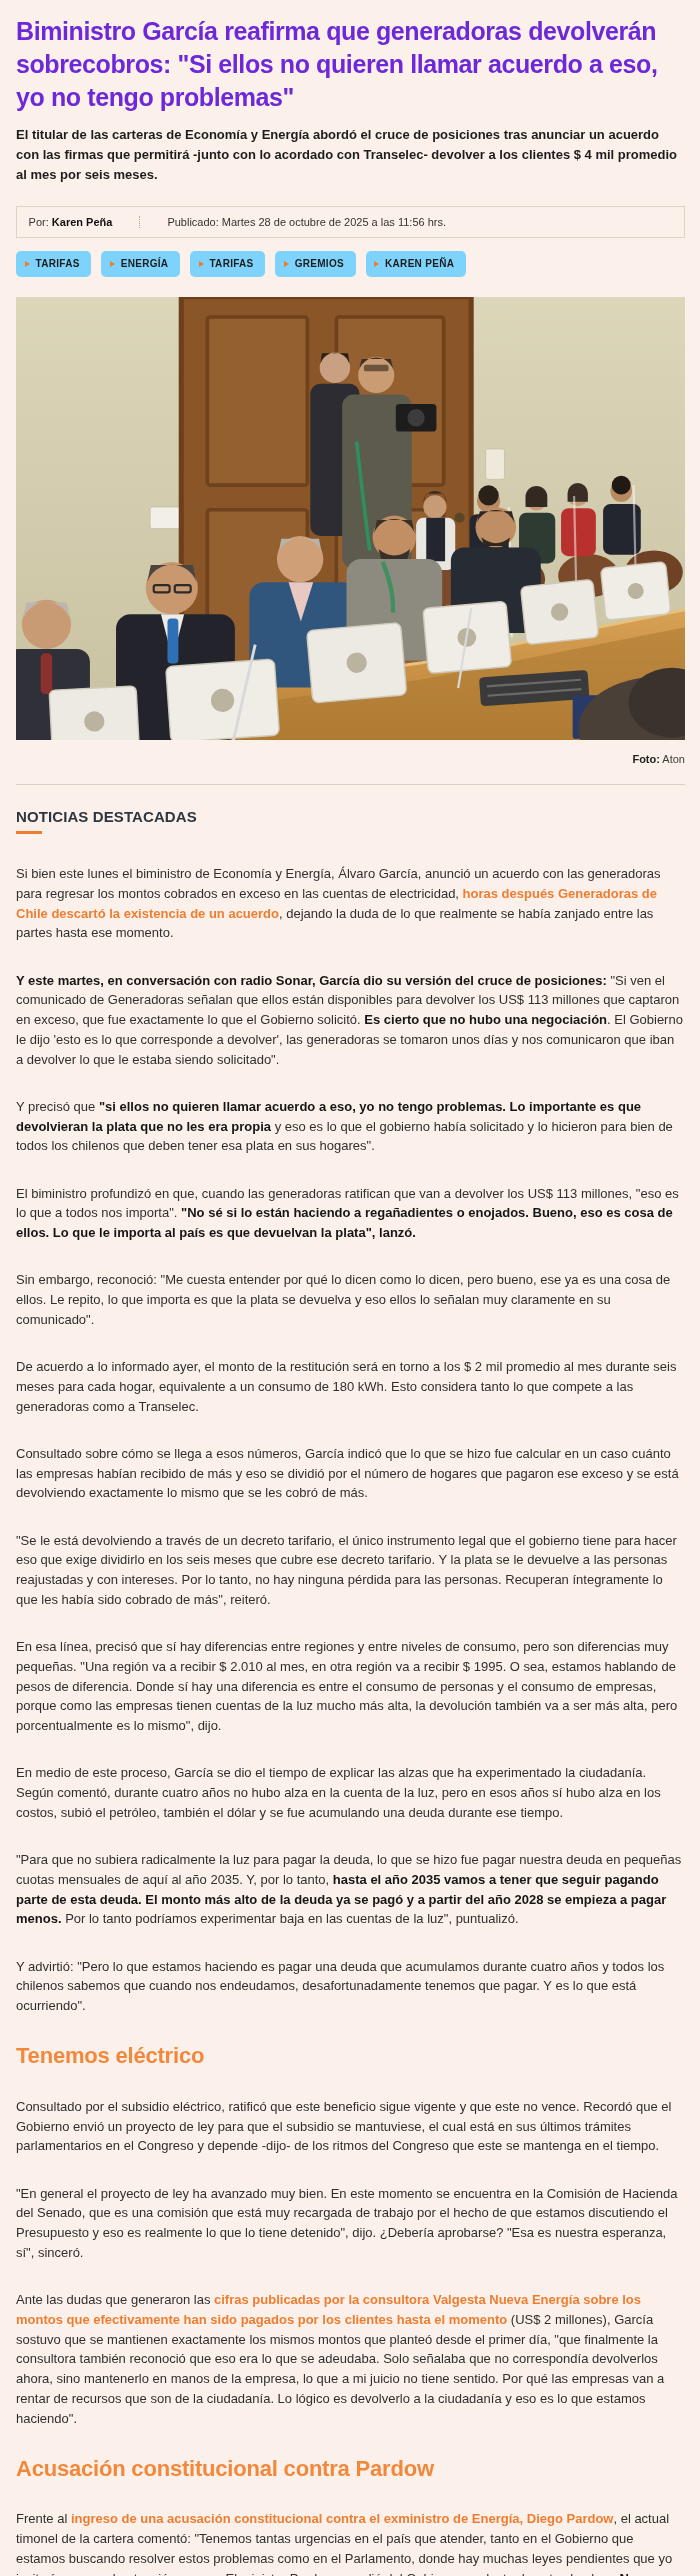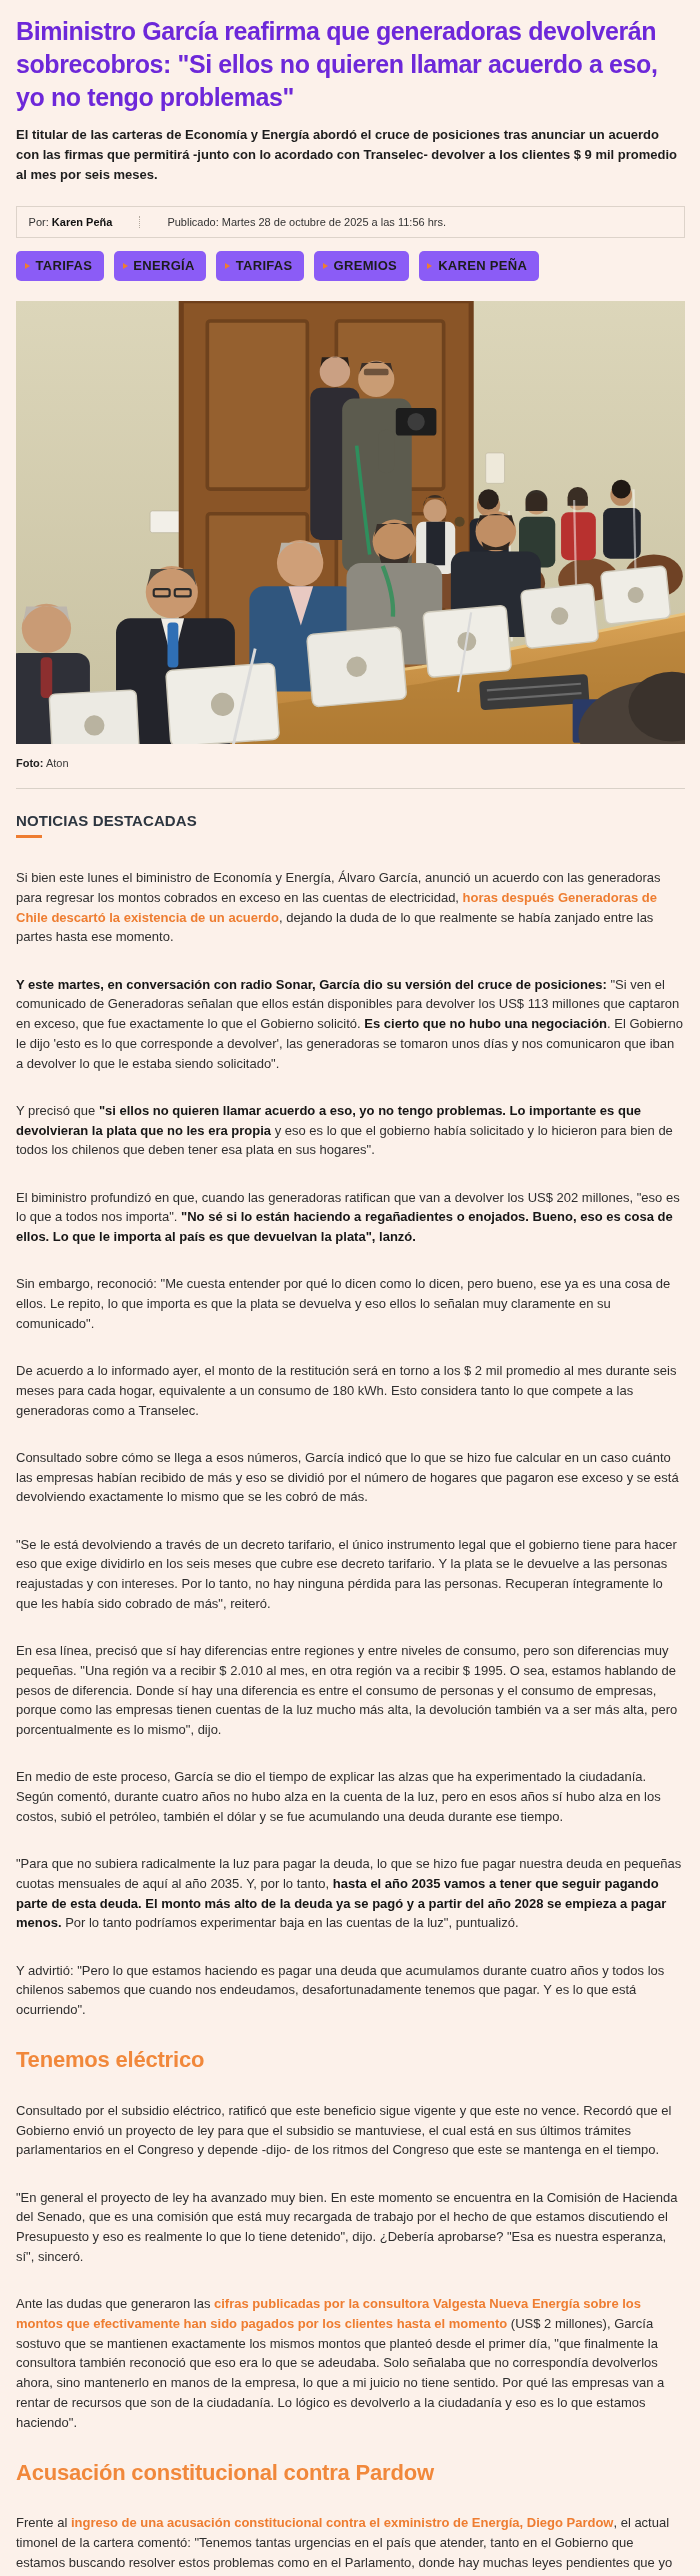--- a/index.html
+++ b/index.html
@@ -37,43 +37,43 @@
     gap:27px;
     font-size:11px;
     color:#333;
   }
   .byline .author{font-weight:700;color:#111;cursor:pointer;}
   .sep{align-self:stretch;border-left:1.4px dotted #b3a99e;width:0;}
 
   
   .tags{display:flex;gap:10px;margin:13px 0 20px;flex-wrap:wrap;}
   .tag{
-    background:#8b5cf6;
+    background:#7dd3fc;
     border-radius:5px;
     padding:7.2px 11.6px 7.2px 8.7px;
     display:inline-flex;
     align-items:center;
     gap:5.8px;
-    font-size:13px;
+    font-size:10px;
     font-weight:700;
     letter-spacing:0.3px;
     color:#1c1c1c;
     cursor:pointer;
     white-space:nowrap;
   }
   .tri{
     width:0;height:0;
     border-left:5px solid #ee7d31;
     border-top:3.6px solid transparent;
     border-bottom:3.6px solid transparent;
     display:inline-block;
   }
 
   
-  figure.photo-fig{margin:0;}
+  figure.photo-fig{margin:0;text-align:right;}
   svg.photo{width:100%;height:443px;display:block;}
   figcaption{font-size:11px;color:#3a3a3a;margin:13px 0 0;}
   figcaption .cap-label{font-weight:700;color:#222;}
 
   hr.divider{border:0;border-top:0.7px solid #d9d1c8;margin:19px 0 0;}
 
   
   .kicker{margin-top:23px;}
   .kicker h3{font-size:15px;font-weight:700;color:#2d3640;letter-spacing:0.1px;margin:0;}
   .kbar{width:26px;height:2.9px;background:#ee7d31;margin-top:6.5px;}
@@ -96,21 +96,21 @@
     margin:10px 0 27.5px;
   }
 </style>
 </head>
 <body>
 
 <div class="wrap">
 
   <header>
     <h1 class="headline">Biministro García reafirma que generadoras devolverán sobrecobros: "Si ellos no quieren llamar acuerdo a eso, yo no tengo problemas"</h1>
-    <p class="lede">El titular de las carteras de Economía y Energía abordó el cruce de posiciones tras anunciar un acuerdo con las firmas que permitirá -junto con lo acordado con Transelec- devolver a los clientes $ 9 mil promedio al mes por seis meses.</p>
+    <p class="lede">El titular de las carteras de Economía y Energía abordó el cruce de posiciones tras anunciar un acuerdo con las firmas que permitirá -junto con lo acordado con Transelec- devolver a los clientes $ 4 mil promedio al mes por seis meses.</p>
 
     <div class="byline">
       <span>
         <span>Por:</span>
         <span class="author">Karen Peña</span>
       </span>
       <span class="sep"></span>
       <span>Publicado: Martes 28 de octubre de 2025 a las 11:56 hrs.</span>
     </div>
 
@@ -289,21 +289,21 @@
 
   <div class="kicker">
     <h3>NOTICIAS DESTACADAS</h3>
     <div class="kbar"></div>
   </div>
 
   <div class="body">
       <p><span>Si bien este lunes el biministro de Economía y Energía, Álvaro García, anunció un acuerdo con las generadoras para regresar los montos cobrados en exceso en las cuentas de electricidad, </span><a href="#" class="lnk">horas después Generadoras de Chile descartó la existencia de un acuerdo</a><span>, dejando la duda de lo que realmente se había zanjado entre las partes hasta ese momento.</span></p>
       <p><strong>Y este martes, en conversación con radio Sonar, García dio su versión del cruce de posiciones: </strong><span>"Si ven el comunicado de Generadoras señalan que ellos están disponibles para devolver los US$ 113 millones que captaron en exceso, que fue exactamente lo que el Gobierno solicitó. </span><strong>Es cierto que no hubo una negociación</strong><span>. El Gobierno le dijo 'esto es lo que corresponde a devolver', las generadoras se tomaron unos días y nos comunicaron que iban a devolver lo que le estaba siendo solicitado".</span></p>
       <p><span>Y precisó que </span><strong>"si ellos no quieren llamar acuerdo a eso, yo no tengo problemas. Lo importante es que devolvieran la plata que no les era propia</strong><span> y eso es lo que el gobierno había solicitado y lo hicieron para bien de todos los chilenos que deben tener esa plata en sus hogares".</span></p>
-      <p><span>El biministro profundizó en que, cuando las generadoras ratifican que van a devolver los US$ 202 millones, "eso es lo que a todos nos importa". </span><strong>"No sé si lo están haciendo a regañadientes o enojados. Bueno, eso es cosa de ellos. Lo que le importa al país es que devuelvan la plata", lanzó.</strong></p>
+      <p><span>El biministro profundizó en que, cuando las generadoras ratifican que van a devolver los US$ 113 millones, "eso es lo que a todos nos importa". </span><strong>"No sé si lo están haciendo a regañadientes o enojados. Bueno, eso es cosa de ellos. Lo que le importa al país es que devuelvan la plata", lanzó.</strong></p>
       <p><span>Sin embargo, reconoció: "Me cuesta entender por qué lo dicen como lo dicen, pero bueno, ese ya es una cosa de ellos. Le repito, lo que importa es que la plata se devuelva y eso ellos lo señalan muy claramente en su comunicado".</span></p>
       <p><span>De acuerdo a lo informado ayer, el monto de la restitución será en torno a los $ 2 mil promedio al mes durante seis meses para cada hogar, equivalente a un consumo de 180 kWh. Esto considera tanto lo que compete a las generadoras como a Transelec.</span></p>
       <p><span>Consultado sobre cómo se llega a esos números, García indicó que lo que se hizo fue calcular en un caso cuánto las empresas habían recibido de más y eso se dividió por el número de hogares que pagaron ese exceso y se está devolviendo exactamente lo mismo que se les cobró de más.</span></p>
       <p><span>"Se le está devolviendo a través de un decreto tarifario, el único instrumento legal que el gobierno tiene para hacer eso que exige dividirlo en los seis meses que cubre ese decreto tarifario. Y la plata se le devuelve a las personas reajustadas y con intereses. Por lo tanto, no hay ninguna pérdida para las personas. Recuperan íntegramente lo que les había sido cobrado de más", reiteró.</span></p>
       <p><span>En esa línea, precisó que sí hay diferencias entre regiones y entre niveles de consumo, pero son diferencias muy pequeñas. "Una región va a recibir $ 2.010 al mes, en otra región va a recibir $ 1995. O sea, estamos hablando de pesos de diferencia. Donde sí hay una diferencia es entre el consumo de personas y el consumo de empresas, porque como las empresas tienen cuentas de la luz mucho más alta, la devolución también va a ser más alta, pero porcentualmente es lo mismo", dijo.</span></p>
       <p><span>En medio de este proceso, García se dio el tiempo de explicar las alzas que ha experimentado la ciudadanía. Según comentó, durante cuatro años no hubo alza en la cuenta de la luz, pero en esos años sí hubo alza en los costos, subió el petróleo, también el dólar y se fue acumulando una deuda durante ese tiempo.</span></p>
       <p><span>"Para que no subiera radicalmente la luz para pagar la deuda, lo que se hizo fue pagar nuestra deuda en pequeñas cuotas mensuales de aquí al año 2035. Y, por lo tanto, </span><strong>hasta el año 2035 vamos a tener que seguir pagando parte de esta deuda. El monto más alto de la deuda ya se pagó y a partir del año 2028 se empieza a pagar menos.</strong><span> Por lo tanto podríamos experimentar baja en las cuentas de la luz", puntualizó.</span></p>
       <p><span>Y advirtió: "Pero lo que estamos haciendo es pagar una deuda que acumulamos durante cuatro años y todos los chilenos sabemos que cuando nos endeudamos, desafortunadamente tenemos que pagar. Y es lo que está ocurriendo".</span></p>
       <h2>Tenemos eléctrico</h2>
       <p><span>Consultado por el subsidio eléctrico, ratificó que este beneficio sigue vigente y que este no vence. Recordó que el Gobierno envió un proyecto de ley para que el subsidio se mantuviese, el cual está en sus últimos trámites parlamentarios en el Congreso y depende -dijo- de los ritmos del Congreso que este se mantenga en el tiempo.</span></p>

